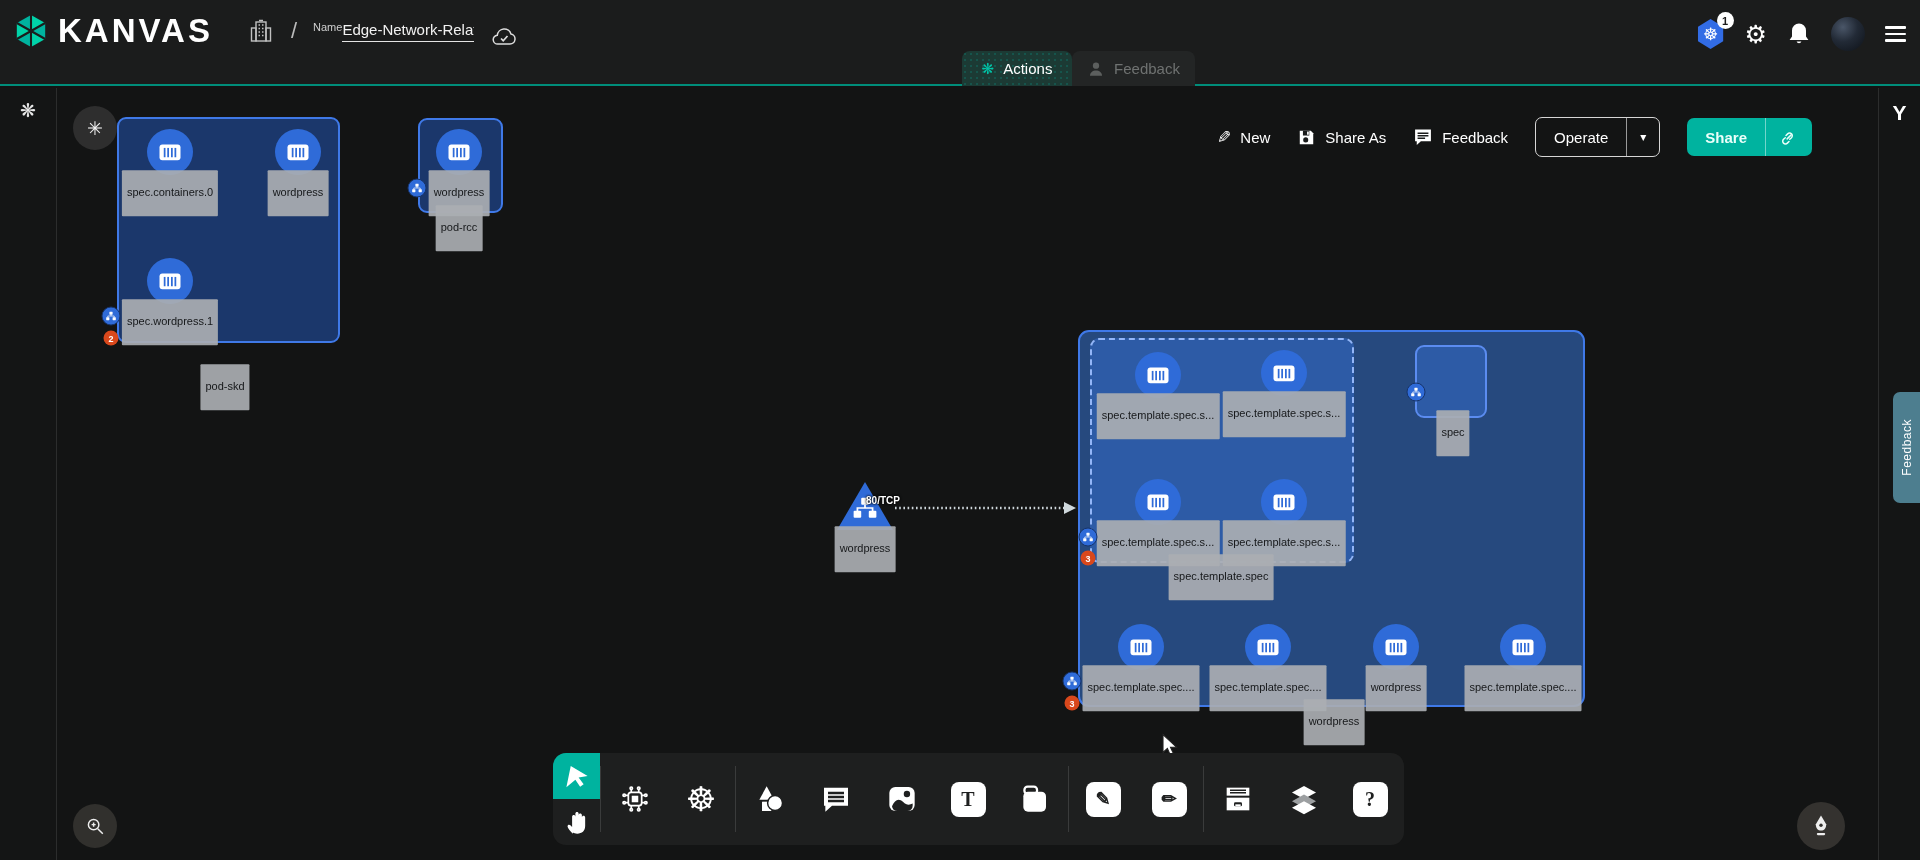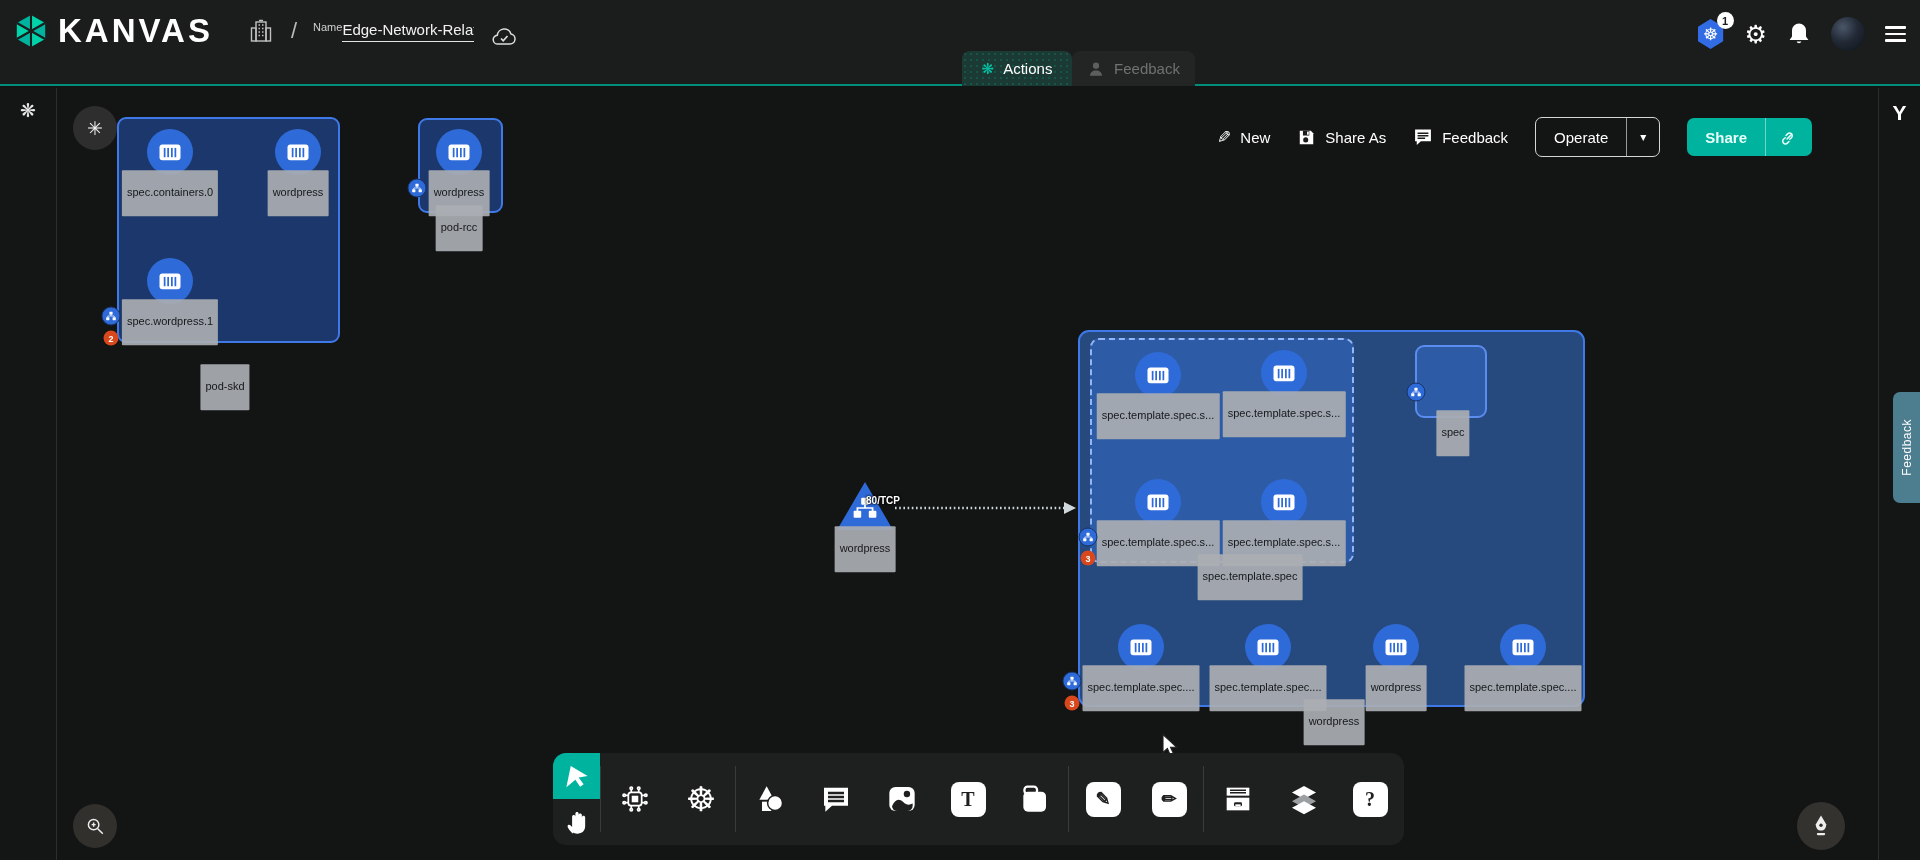--- a/index.html
+++ b/index.html
@@ -223,21 +223,21 @@
 </div>
 
 <div class="canvas" id="canvas">
     <div class="grp tone-pod" style="left: 60px; top: 29px; width: 223px; height: 226px;"></div>
     <div class="chip" style="left: 168px; top: 267px; margin-top: 32px;">pod-skd</div>
     <div class="grp tone-pod" style="left: 361px; top: 30px; width: 85px; height: 95px;"></div>
     <div class="chip" style="left: 402px; top: 140px;">pod-rcc</div>
     <div class="grp tone-outer" style="left: 1021px; top: 242px; width: 507px; height: 377px;"></div>
     <div class="chip" style="left: 1277px; top: 634px;">wordpress</div>
     <div class="grp tone-inner" style="left: 1033px; top: 250px; width: 264px; height: 225px;"></div>
-    <div class="chip" style="left: 1193px; top: 489px;">spec.template.spec</div>
+    <div class="chip" style="left: 1164px; top: 489px;">spec.template.spec</div>
     <div class="grp tone-inner-solid" style="left: 1358px; top: 257px; width: 72px; height: 73px;"></div>
     <div class="chip" style="left: 1396px; top: 345px;">spec</div>
     <svg class="edge-svg">
       <line x1="838" y1="420" x2="1008" y2="420" stroke="#cfd8dc" stroke-width="2.4" stroke-dasharray="1.6 2.6"></line>
   <polygon points="1007,414 1019,420 1007,426" fill="#cfd8dc"></polygon>
     </svg>
     <div class="edge-label" style="left: 826px; top: 396px; margin-top: 16px;">80/TCP</div>
     <div class="node" style="left: 90px; top: 41px;">
       <svg viewBox="0 0 24 24" width="28" height="28">
   <rect x="3" y="5.5" width="18" height="13.5" rx="2.5" fill="#fff"></rect>

